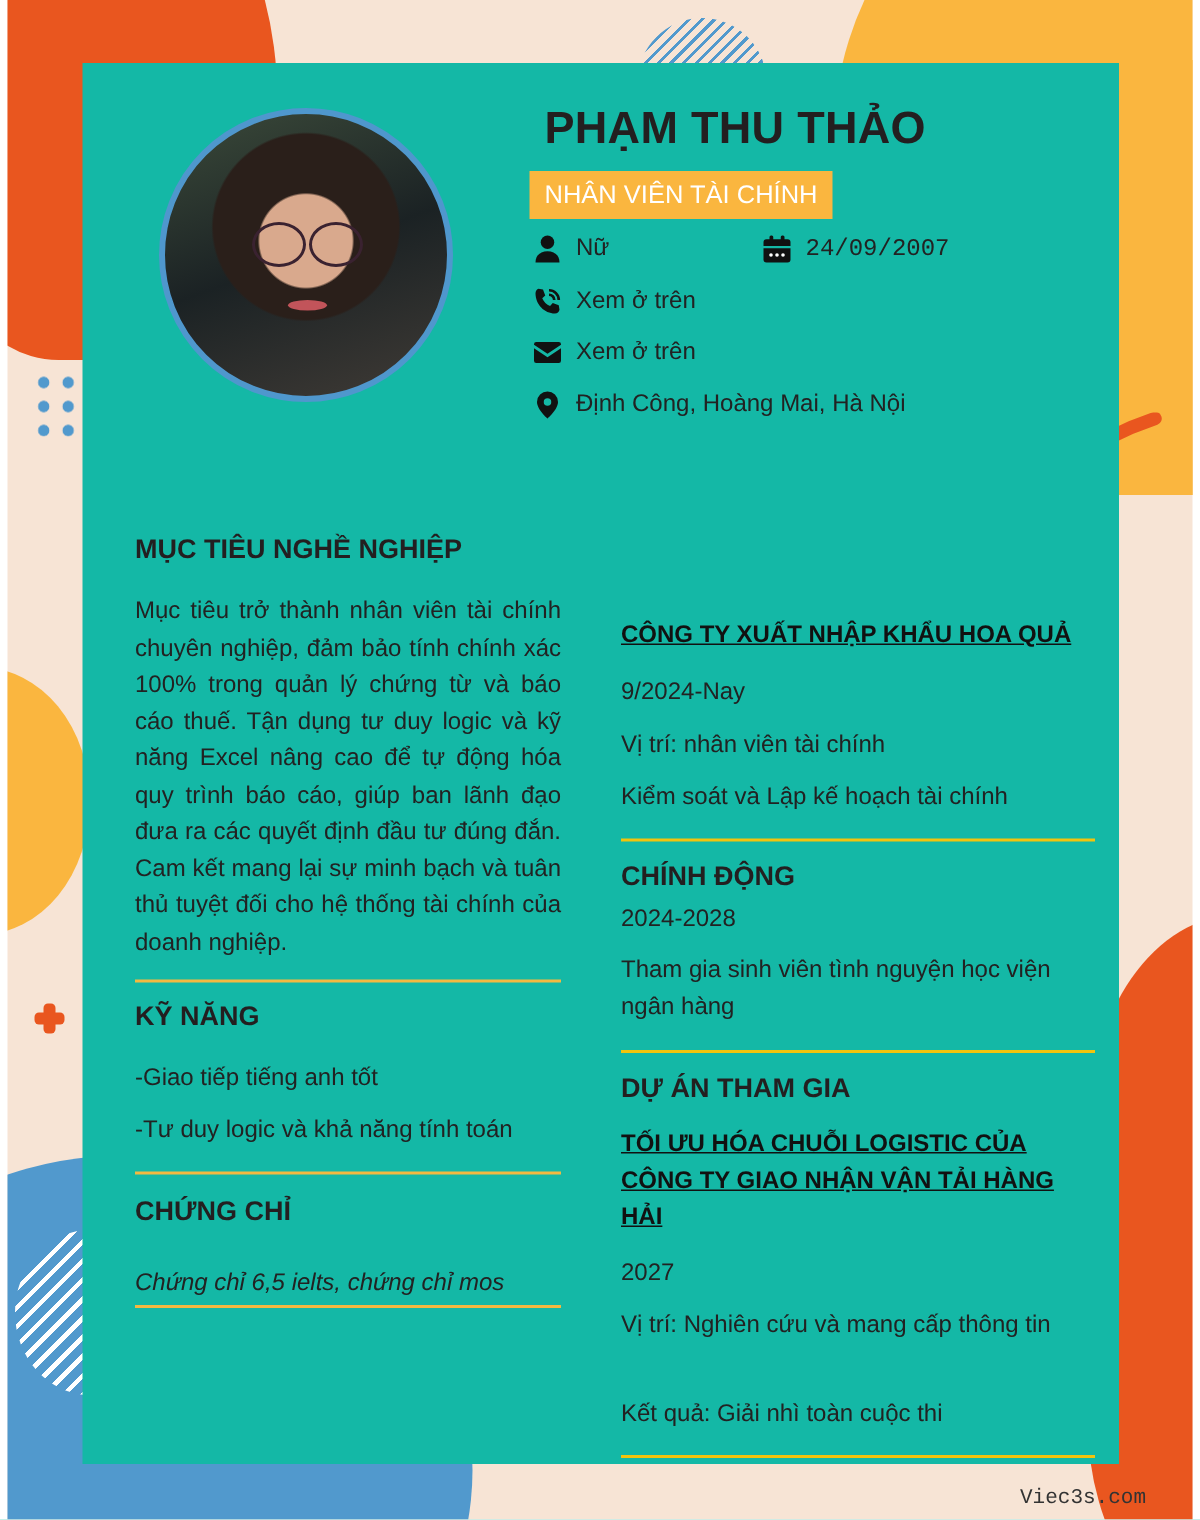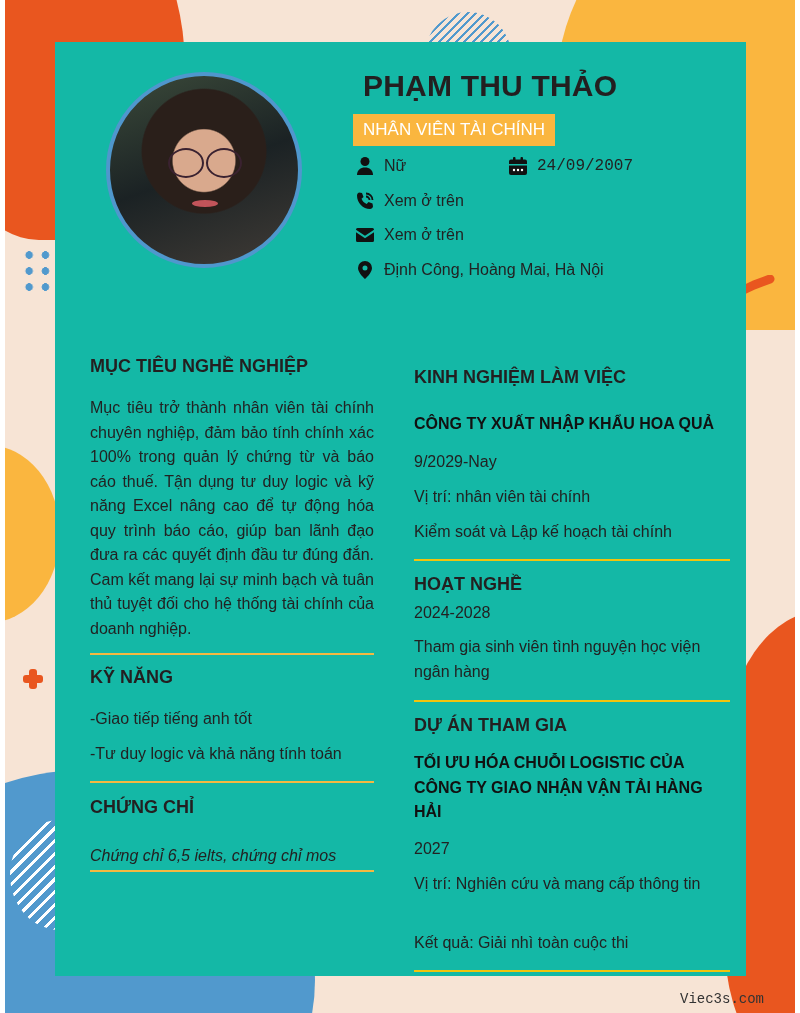--- a/index.html
+++ b/index.html
@@ -50,21 +50,21 @@
     .title-badge { position: absolute; left: 298px; top: 72px; height: 32px; padding: 0 10px; background: #fab63f; color: #ffffff; font-size: 17px; line-height: 32px; }
 
     .info { position: absolute; display: flex; align-items: center; font-size: 16px; color: #222; }
     .info .ic { width: 20px; height: 20px; margin-right: 9px; display: inline-flex; align-items: center; justify-content: center; }
     .info svg { width: 20px; height: 20px; fill: #111; }
 
     
     .sec-title { position: absolute; font-size: 18px; font-weight: bold; color: #231f20; }
     .txt { position: absolute; font-size: 16px; color: #222; line-height: 24.5px; }
     .justify { text-align: justify; }
-    .sub-title { position: absolute; font-size: 16px; font-weight: bold; color: #111; line-height: 24.5px; }
+    .sub-title { position: absolute; font-size: 16px; font-weight: bold; color: #111; line-height: 24.5px; text-decoration: underline; }
     .sep { position: absolute; height: 2px; background: #f3b941; }
     .sep.y { background: #f2c40d; }
   </style>
 </head>
 <body>
 
 <div class="canvas">
   <div class="deco blob-orange-tl"></div>
   <div class="deco blob-yellow-tr"></div>
   <div class="deco blob-yellow-tr2"></div>
@@ -150,28 +150,27 @@
 
     <div class="sec-title" style="left:35px; top:625px;">KỸ NĂNG</div>
     <div class="txt" style="left:35px; top:665px;">-Giao tiếp tiếng anh tốt</div>
     <div class="txt" style="left:35px; top:700px;">-Tư duy logic và khả năng tính toán</div>
     <div class="sep" style="left:35px; top:739px; width:284px;"></div>
 
     <div class="sec-title" style="left:35px; top:755px;">CHỨNG CHỈ</div>
     <div class="txt" style="left:35px; top:802px;font-style:italic;">Chứng chỉ 6,5 ielts, chứng chỉ mos</div>
     <div class="sep" style="left:35px; top:828px; width:284px;"></div>
 
-    <div class="sec-title" style="left:359px; top:325px;">KINH NGHIỆM LÀM VIỆC</div>
     <div class="sub-title" style="left:359px; top:370px;">CÔNG TY XUẤT NHẬP KHẨU HOA QUẢ</div>
-    <div class="txt" style="left:359px; top:408px;">9/2029-Nay</div>
+    <div class="txt" style="left:359px; top:408px;">9/2024-Nay</div>
     <div class="txt" style="left:359px; top:443px;">Vị trí: nhân viên tài chính</div>
     <div class="txt" style="left:359px; top:478px;">Kiểm soát và Lập kế hoạch tài chính</div>
     <div class="sep y" style="left:359px; top:517px; width:316px;"></div>
 
-    <div class="sec-title" style="left:359px; top:532px;">HOẠT NGHỀ</div>
+    <div class="sec-title" style="left:359px; top:532px;">CHÍNH ĐỘNG</div>
     <div class="txt" style="left:359px; top:559px;text-align:right;">2024-2028</div>
     <div class="txt" style="left:359px; top:593px; width:290px;">Tham gia sinh viên tình nguyện học viện ngân hàng</div>
     <div class="sep y" style="left:359px; top:658px; width:316px;"></div>
 
     <div class="sec-title" style="left:359px; top:673px;">DỰ ÁN THAM GIA</div>
     <div class="sub-title" style="left:359px; top:709px; width:300px;">TỐI ƯU HÓA CHUỖI LOGISTIC CỦA CÔNG TY GIAO NHẬN VẬN TẢI HÀNG HẢI</div>
     <div class="txt" style="left:359px; top:795px;">2027</div>
     <div class="txt" style="left:359px; top:830px; width:290px;">Vị trí: Nghiên cứu và mang cấp thông tin</div>
     <div class="txt" style="left:359px; top:889px;">Kết quả: Giải nhì toàn cuộc thi</div>
     <div class="sep y" style="left:359px; top:928px; width:316px;"></div>

